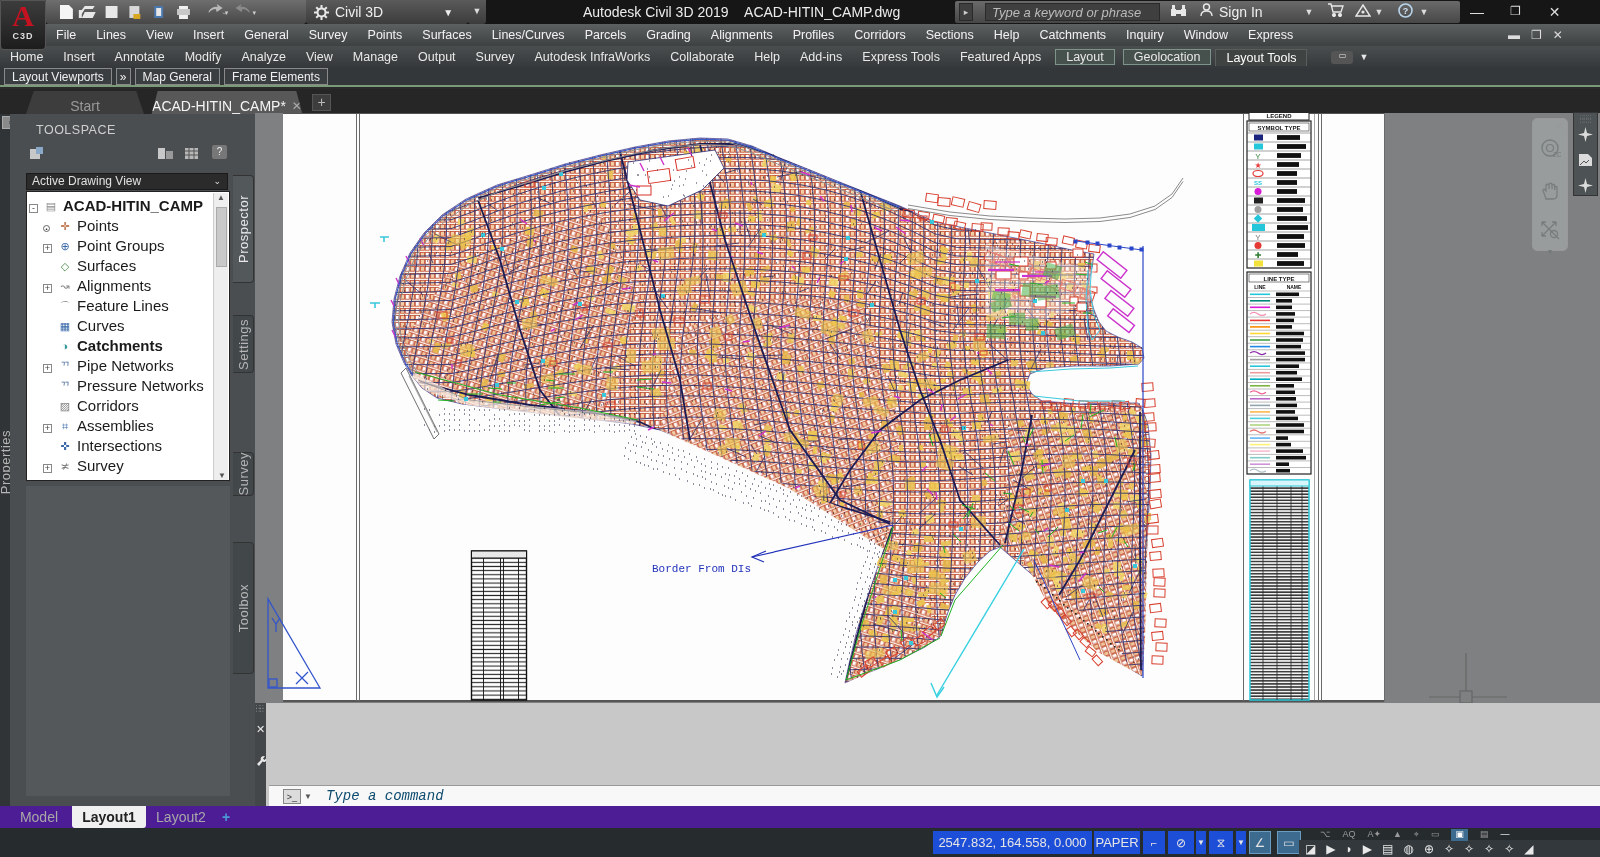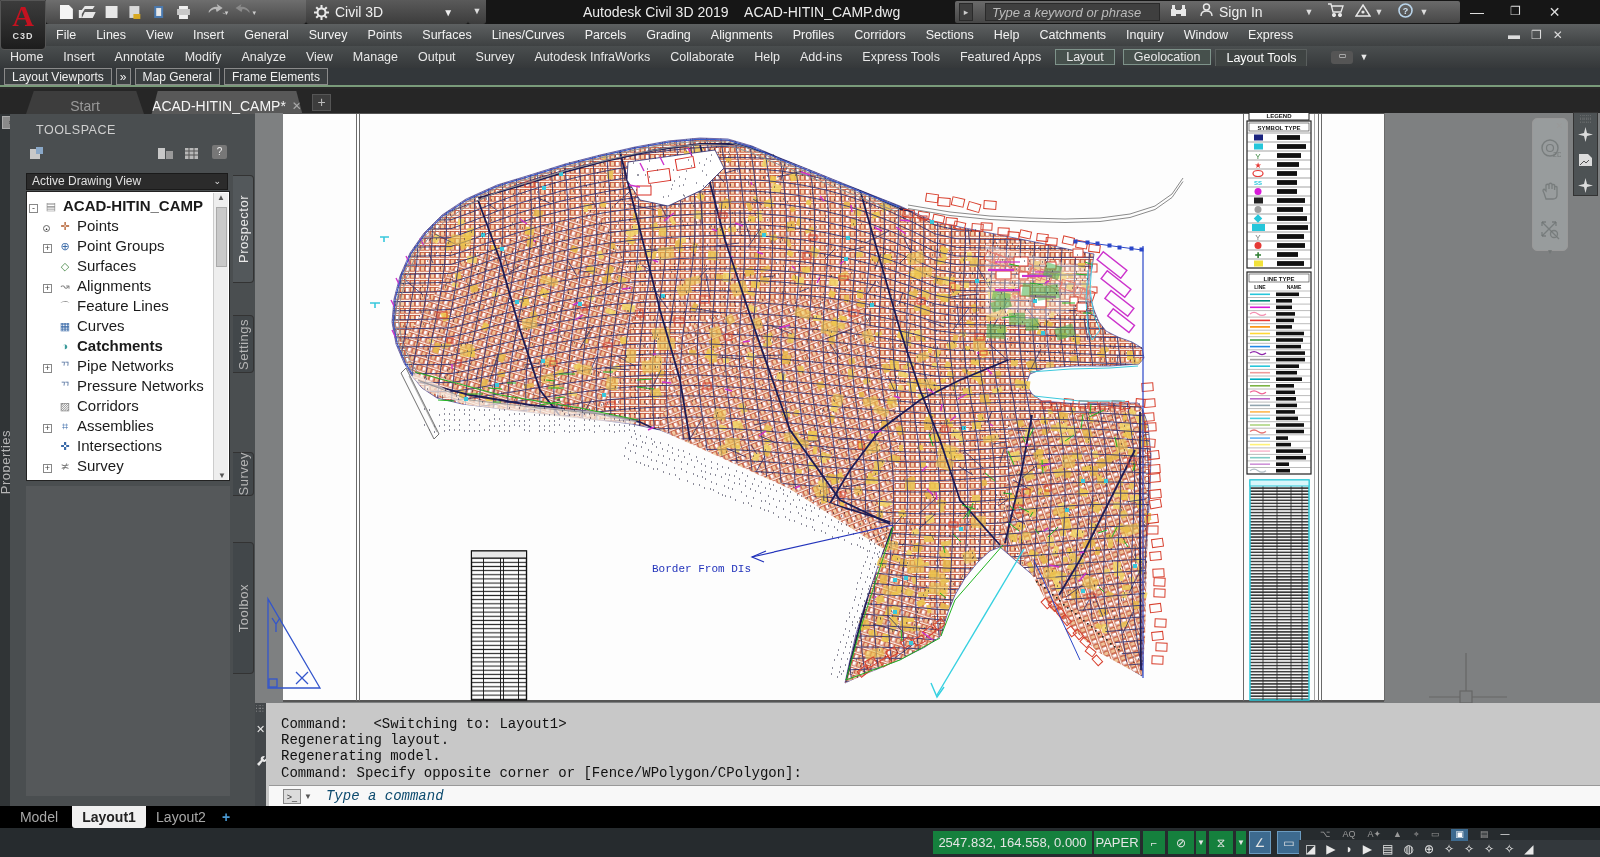--- a/index.html
+++ b/index.html
@@ -42,24 +42,24 @@
 .graypanel{position:absolute;left:16px;top:372px;width:204px;height:310px;background:#55585a}
 .ptabs{position:absolute;left:223px;top:0;width:22px;height:692px}
 .ptab{position:absolute;left:0;width:21px;background:#42474a;border:1px solid #333;border-left:none;border-radius:0 4px 4px 0;display:flex;align-items:center;justify-content:center}
 .ptab.on{background:#53585b;color:#ededed}
 .cmdwin{left:255px;top:703px;width:1345px;height:103px;background:#c8c8c8}
 .cmdgrip{position:absolute;left:0;top:0;width:11px;height:103px;background:#43474a;color:#ddd}
 .cmdtext{position:absolute;left:26px;top:13px;font-family:"Liberation Mono",monospace;font-size:14px;color:#111;line-height:16.2px;white-space:pre}
 .cmdinput{position:absolute;left:14px;top:82px;width:1331px;height:21px;background:#f8f8f8;border-top:1px solid #999;display:flex;align-items:center}
 .cmdbox{margin-left:14px;width:18px;height:15px;background:#dcdcdc;border:1px solid #888;font-size:9px;color:#333;text-align:center;line-height:14px}
 .typecmd{margin-left:14px;font-family:"Liberation Mono",monospace;font-style:italic;font-size:14px;color:#0c4a6e}
-.mltabs{left:0;top:806px;width:1600px;height:22px;background:#000000;font-size:14px}
+.mltabs{left:0;top:806px;width:1600px;height:22px;background:#4c1d95;font-size:14px}
 .mtab{position:absolute;top:0;height:22px;display:flex;align-items:center;justify-content:center;color:#a8a8a8}
 .statusbar{left:0;top:828px;width:1600px;height:29px;background:#262b2e}
-.sbox{position:absolute;top:3px;height:23px;background:#15803d;color:#e5e5e5;font-size:13px;display:flex;align-items:center;justify-content:center}
+.sbox{position:absolute;top:3px;height:23px;background:#1d4ed8;color:#e5e5e5;font-size:13px;display:flex;align-items:center;justify-content:center}
 .bluebox{background:#3d6a8f;border:1px solid #6b9bc0}
 .navbar{left:1532px;top:118px;width:36px;height:133px;background:rgba(185,190,190,0.45);border:1px solid #999;border-radius:5px}
 .navstrip{left:1573px;top:112px;width:25px;height:84px;background:#4d5254;border:1px solid #333}
 </style></head><body>
 <div class="abs titlebar"></div>
 <div class="abs qat">
     <svg width="250" height="20" viewBox="0 0 250 20">
 <g fill="#f0f0f0" stroke="none">
 <path d="M2 3 h9 l4 4 v10 h-13 z" fill="#f5f5f5"></path>
 <path d="M24 8 l3 -4 h10 l-2 3 h-8 l-3 5 v4 h-3 v-8 z M24 16 l3 -6 h11 l-3 6 z" fill="#e8e8e8"></path>
@@ -1753,24 +1753,20 @@
       </svg></div>
   </div>
 <div class="abs cmdwin">
 <div class="cmdgrip">
       <div style="font-size:6px;color:#bbb;line-height:3px;padding:3px 1px">∷∷<br>∷∷</div>
 <div style="font-size:11px;color:#e8e8e8;text-align:center;margin-top:8px">✕</div>
 <div style="text-align:center;margin-top:16px"><svg width="11" height="11" viewBox="0 0 11 11">
           <path d="M2 9 L6 5 q-1 -2 1 -3.5 q1.5 -1 3 0 l-2 2 1.5 1.5 2 -2 q0.8 1.8 -0.5 3 q-1.5 1.5 -3.5 0.5 L4 11 Z" fill="#e8e8e8"></path>
         </svg></div>
     </div>
-<div class="cmdtext">Command:   &lt;Switching to: Layout1&gt;
-Regenerating layout.
-Regenerating model.
-Command: Specify opposite corner or [Fence/WPolygon/CPolygon]:</div>
 <div class="cmdinput">
       <div class="cmdbox">&gt;_</div>
       <span style="font-size:8px;color:#555;margin-left:3px">▼</span>
       <span class="typecmd">Type a command</span>
     </div>
 </div>
 <div class="abs mltabs">
 <div class="mtab" style="left:10px;width:58px">Model</div>
 <div class="mtab" style="left:72px;width:74px;background:#f0f0f0;color:#222;font-weight:bold;border-radius:0 0 3px 3px">Layout1</div>
 <div class="mtab" style="left:150px;width:62px">Layout2</div>

